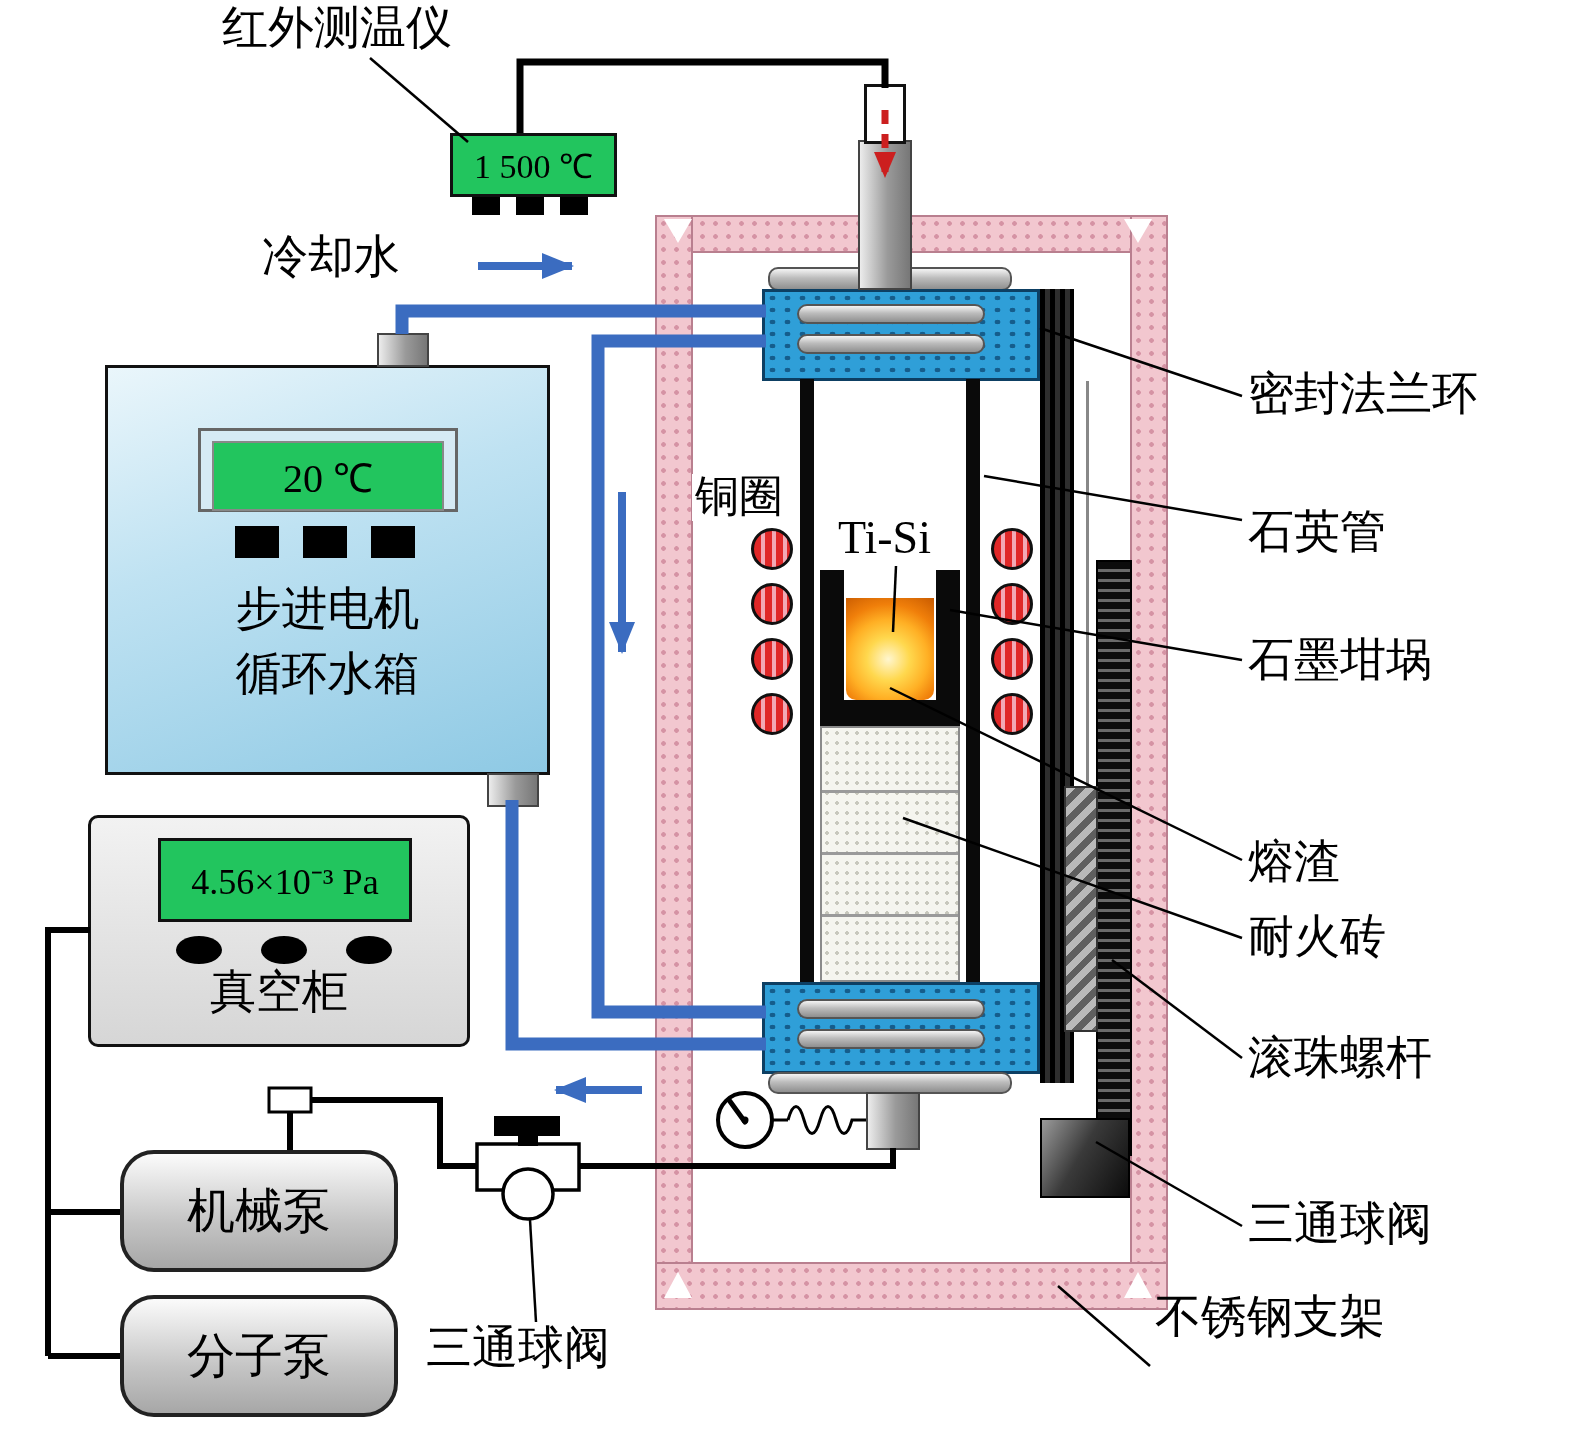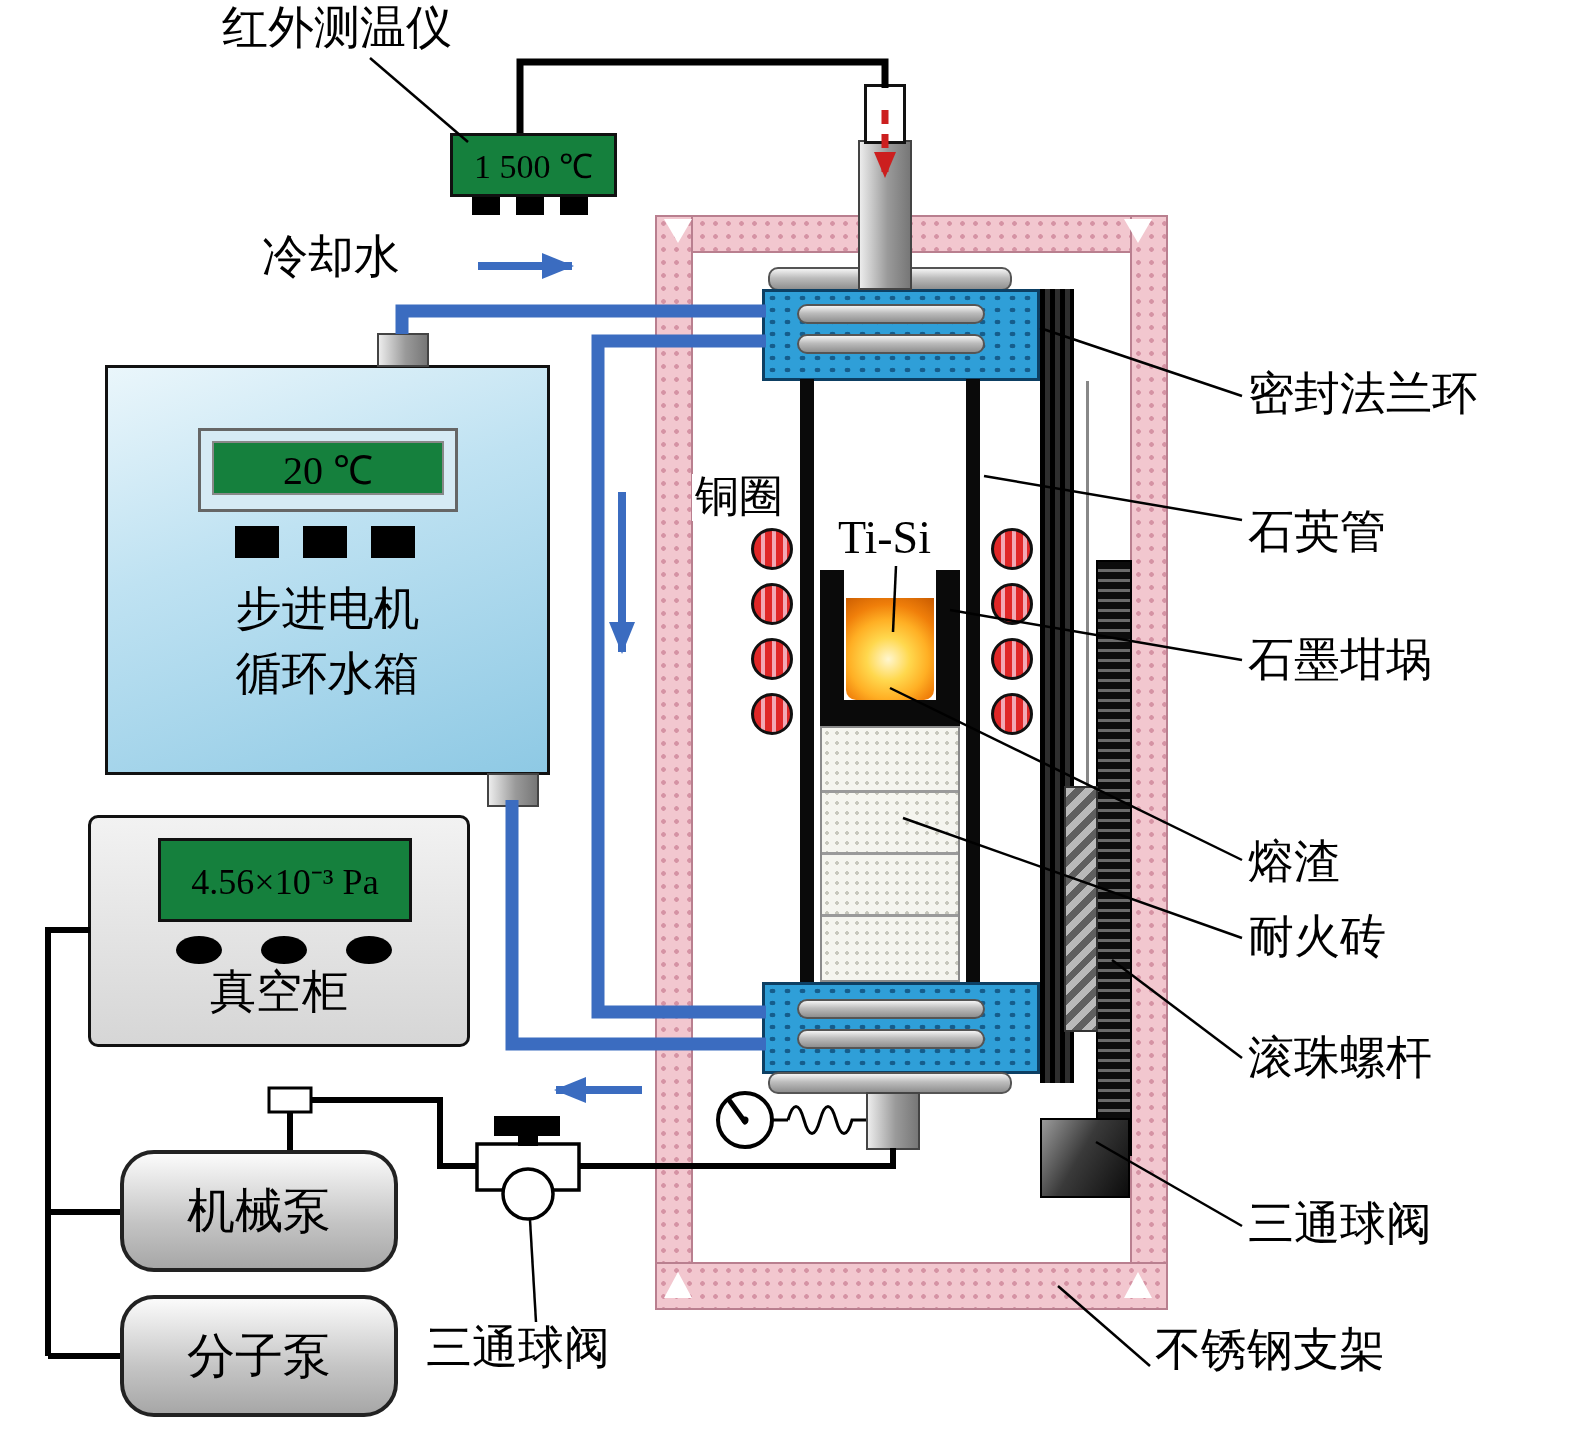--- a/index.html
+++ b/index.html
@@ -25,21 +25,21 @@
   .carriage{background:repeating-linear-gradient(135deg,#b9b9b9 0 7px,#5f5f5f 7px 14px);
             border:2px solid #333;box-sizing:border-box;}
   .rail{background:repeating-linear-gradient(90deg,#000 0 5px,#2e2e2e 5px 10px);box-sizing:border-box;}
   .motor{background:linear-gradient(120deg,#9a9a9a,#3a3a3a 45%,#0c0c0c);border:2px solid #000;box-sizing:border-box;}
   .cyl{background:linear-gradient(90deg,#ececec,#9a9a9a 55%,#777);border:2px solid #444;box-sizing:border-box;}
   .blackbar{background:#0a0a0a;}
   .tank{background:linear-gradient(160deg,#eaf6fb,#bfe2f2 40%,#8ec9e4);border:3px solid #111;box-sizing:border-box;}
   .cab{background:linear-gradient(180deg,#f2f2f2,#d6d6d6);border:3px solid #111;border-radius:10px;box-sizing:border-box;}
   .pump{background:linear-gradient(180deg,#fbfbfb,#c4c4c4 60%,#a7a7a7);border:4px solid #222;border-radius:34px;
         box-sizing:border-box;display:flex;align-items:center;justify-content:center;}
-  .disp{background:#15803d;border:3px solid #111;box-sizing:border-box;display:flex;align-items:center;justify-content:center;}
+  .disp{background:#22c55e;border:3px solid #111;box-sizing:border-box;display:flex;align-items:center;justify-content:center;}
   .foot{background:#000;}
   .dot{background:#000;border-radius:50%;}
   .melt{background:radial-gradient(circle at 48% 60%, #fff6cf, #ffd84e 28%, #ffaf24 52%, #f07f0a 72%, #c85a00 100%);
         border-radius:0 0 10px 10px;}
   .lbl{position:absolute;font-family:"Liberation Serif",serif;font-size:46px;line-height:1.06;
        color:#000;white-space:nowrap;}
   .readout{font-family:"Liberation Serif",serif;color:#000;}
   .ctr{display:flex;align-items:center;justify-content:center;}
   .tri{width:0;height:0;position:absolute;}
 </style>
@@ -54,21 +54,21 @@
   <div class="abs steel" style="left:655px;top:1262px;width:513px;height:48px;"></div>
   <div class="tri" style="left:664px;top:219px;border-left:14px solid transparent;border-right:14px solid transparent;border-top:24px solid #fff;"></div>
   <div class="tri" style="left:1124px;top:219px;border-left:14px solid transparent;border-right:14px solid transparent;border-top:24px solid #fff;"></div>
   <div class="tri" style="left:664px;top:1272px;border-left:14px solid transparent;border-right:14px solid transparent;border-bottom:26px solid #fff;"></div>
   <div class="tri" style="left:1124px;top:1272px;border-left:14px solid transparent;border-right:14px solid transparent;border-bottom:26px solid #fff;"></div>
 
   <div class="abs tank" style="left:105px;top:365px;width:445px;height:410px;"></div>
   <div class="abs cyl" style="left:377px;top:333px;width:52px;height:34px;"></div>
   <div class="abs cyl" style="left:487px;top:773px;width:52px;height:34px;"></div>
   <div class="abs" style="left:198px;top:428px;width:260px;height:84px;background:#d6eaf4;border:3px solid #666;box-sizing:border-box;"></div>
-  <div class="abs disp readout" style="left:212px;top:441px;width:232px;height:54px;font-size:40px;border-width:2px;border-color:#888;">
+  <div class="abs disp readout" style="left:212px;top:441px;width:232px;height:70px;font-size:40px;border-width:2px;border-color:#888;">
     <span>20 ℃</span>
   </div>
   <div class="abs foot" style="left:235px;top:526px;width:44px;height:32px;"></div>
   <div class="abs foot" style="left:303px;top:526px;width:44px;height:32px;"></div>
   <div class="abs foot" style="left:371px;top:526px;width:44px;height:32px;"></div>
   <div class="lbl ctr" style="left:105px;top:585px;width:445px;">步进电机</div>
   <div class="lbl ctr" style="left:105px;top:650px;width:445px;">循环水箱</div>
 
   <div class="abs cab" style="left:88px;top:815px;width:382px;height:232px;"></div>
   <div class="abs disp readout" style="left:158px;top:838px;width:254px;height:84px;font-size:36px;">
@@ -195,16 +195,16 @@
   <div class="lbl" style="left:262px;top:233px;">冷却水</div>
   <div class="lbl" style="left:692px;top:474px;font-size:44px;background:#fff;padding:0 3px;">铜圈</div>
   <div class="lbl" style="left:836px;top:514px;background:#fff;padding:0 2px;">Ti-Si</div>
   <div class="lbl" style="left:1248px;top:370px;">密封法兰环</div>
   <div class="lbl" style="left:1248px;top:508px;">石英管</div>
   <div class="lbl" style="left:1248px;top:636px;">石墨坩埚</div>
   <div class="lbl" style="left:1248px;top:838px;">熔渣</div>
   <div class="lbl" style="left:1248px;top:913px;">耐火砖</div>
   <div class="lbl" style="left:1248px;top:1034px;">滚珠螺杆</div>
   <div class="lbl" style="left:1248px;top:1200px;">三通球阀</div>
-  <div class="lbl" style="left:1155px;top:1326px;">不锈钢支架</div>
+  <div class="lbl" style="left:1155px;top:1293px;">不锈钢支架</div>
   <div class="lbl" style="left:426px;top:1324px;">三通球阀</div>
 
 </div>
 
 </body></html>

